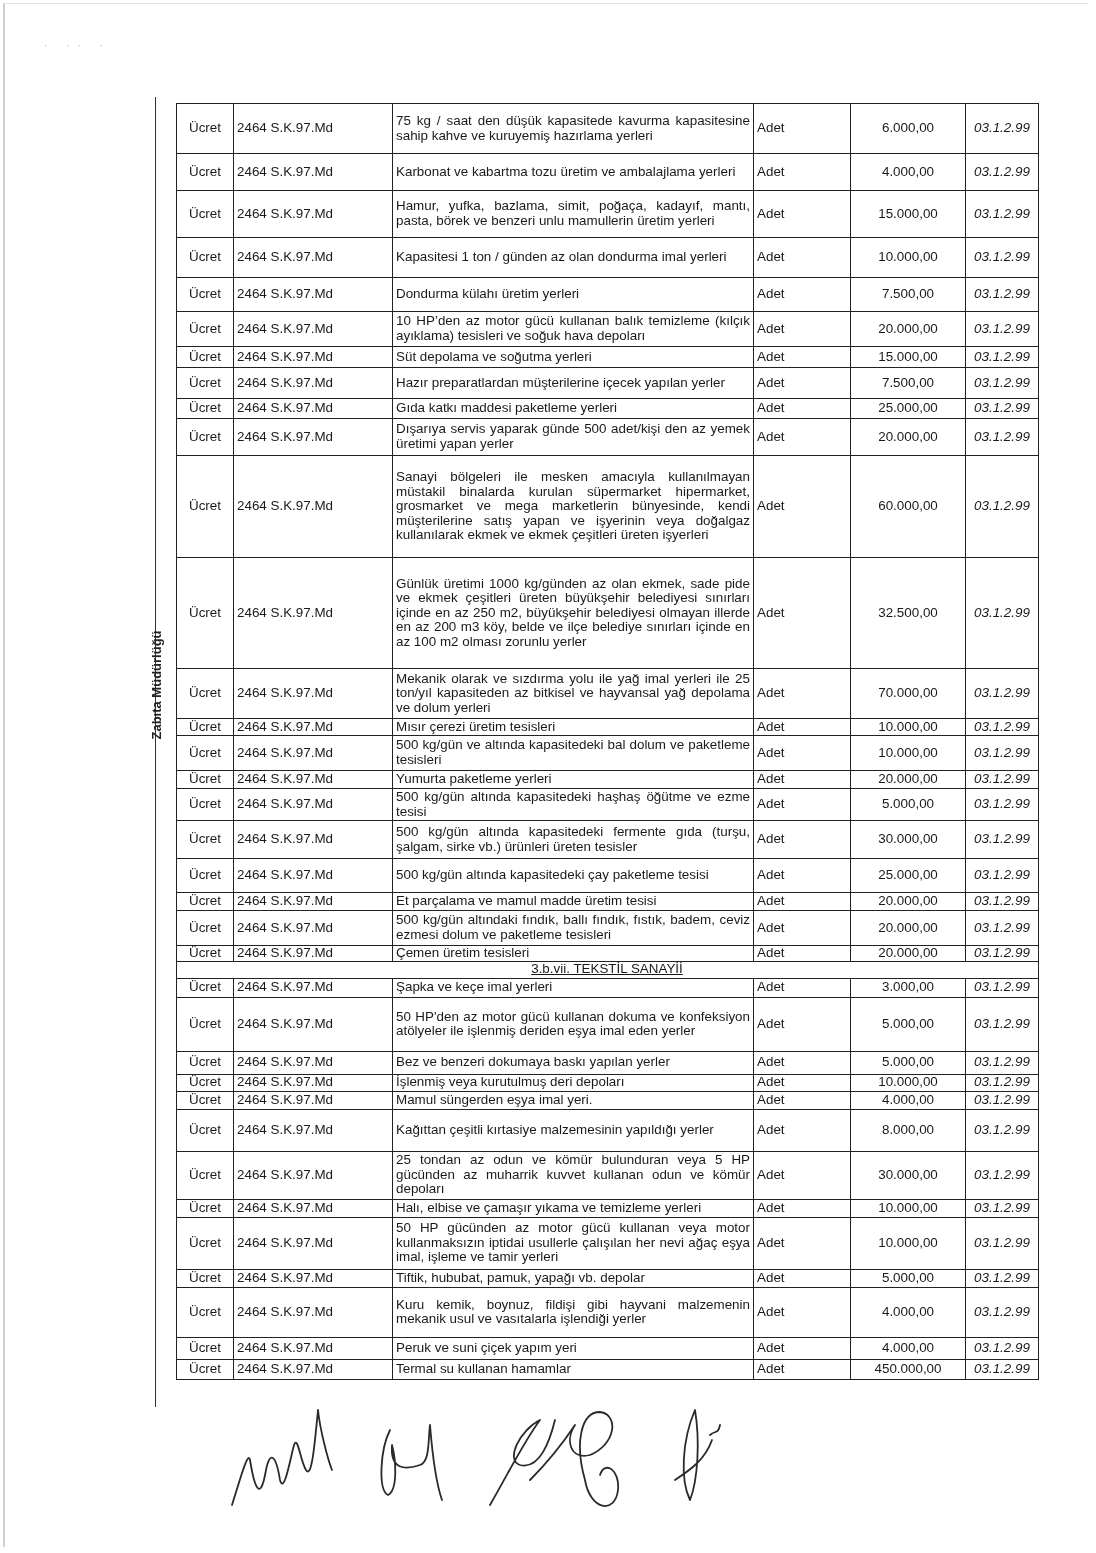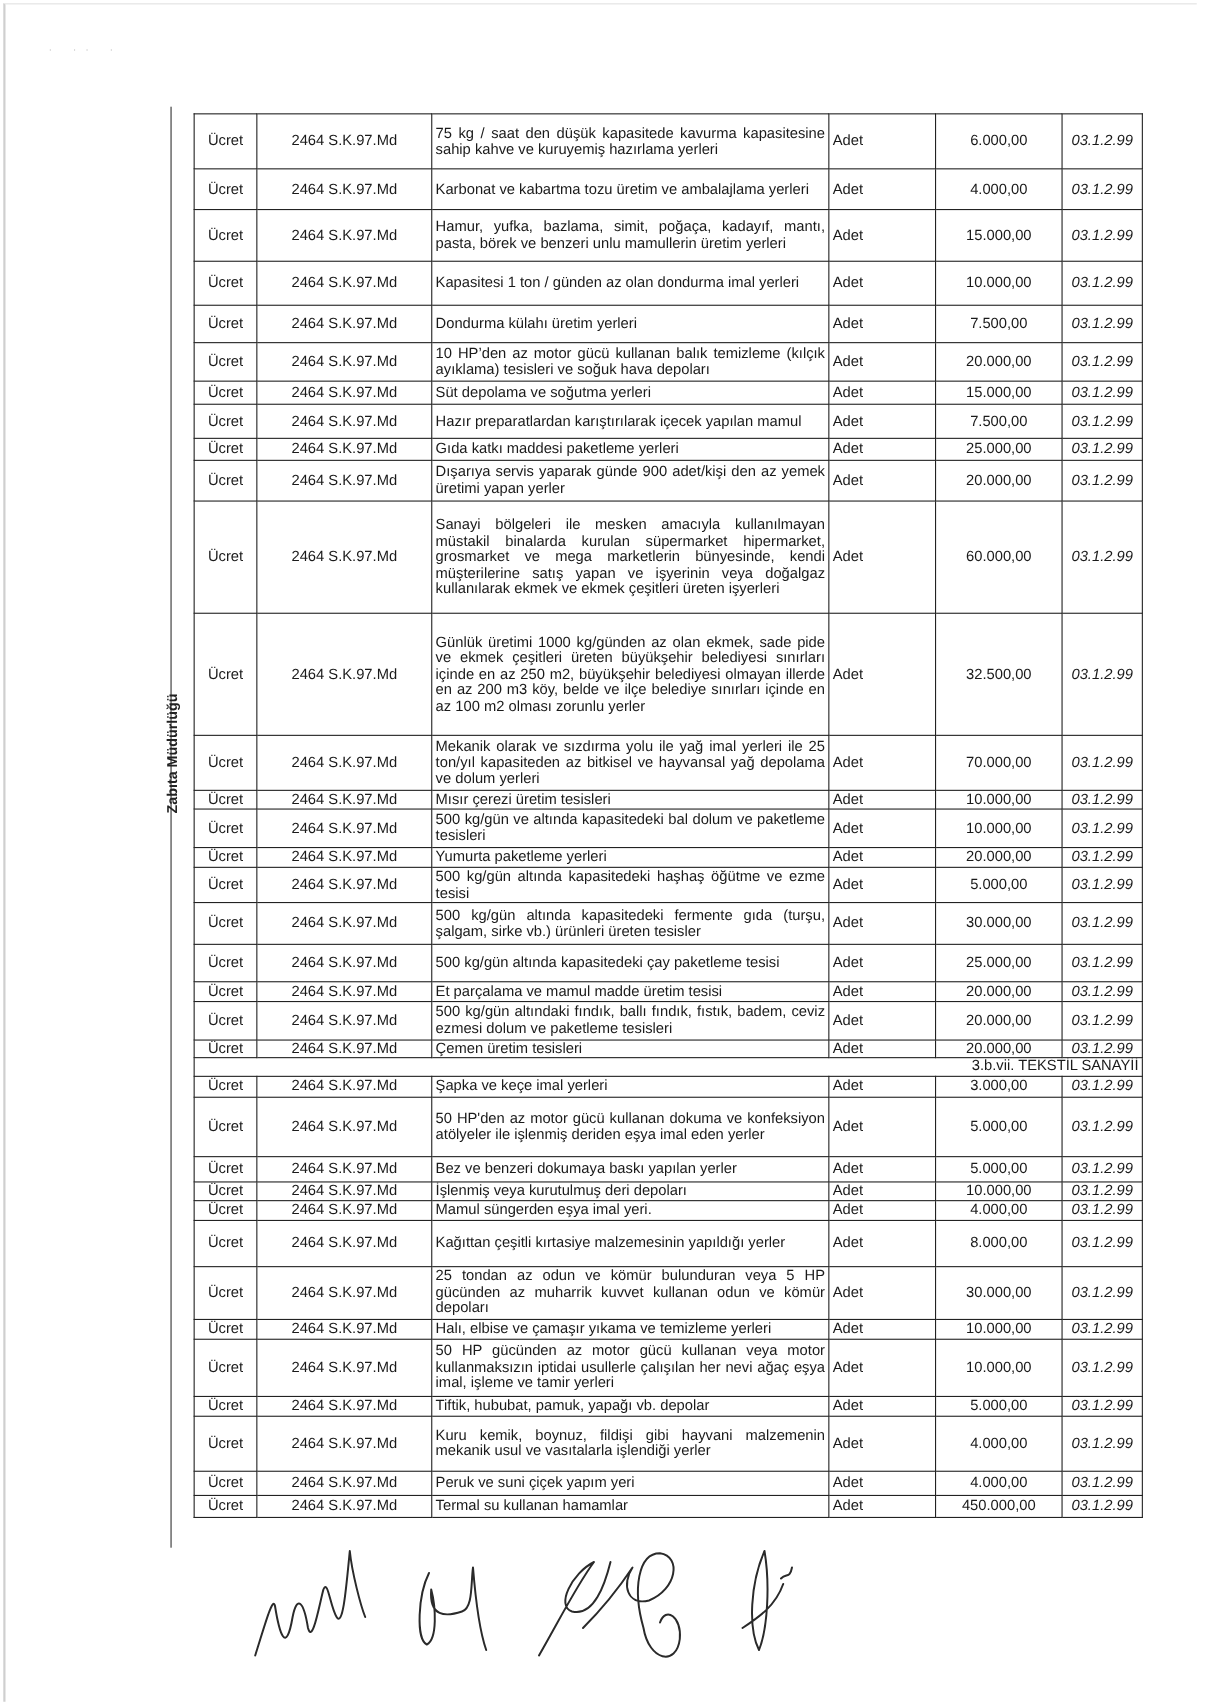--- a/index.html
+++ b/index.html
@@ -29,26 +29,26 @@
   table.fees {
     position: absolute; left: 176px; top: 103px;
     width: 856px; border-collapse: collapse; table-layout: fixed;
     font-size: 13.4px; line-height: 14.6px;
   }
   table.fees td {
     border: 1px solid #222; padding: 0 3px; vertical-align: middle;
     overflow: hidden;
   }
   td.c-type { width: 50px; text-align: center; }
-  td.c-law { width: 152px; text-align: center; }
+  td.c-law { width: 152px; text-align: left; }
   td.c-desc { width: 354px; text-align: justify; padding: 0 3px 0 2px; }
   td.c-unit { width: 90px; text-align: left; }
   td.c-amt { width: 108px; text-align: center; padding-right: 2px; }
   td.c-code { width: 66px; text-align: center; padding: 0 1px; font-style: italic; }
-  tr.section td { text-align: right; padding-left: 2px; }
+  tr.section td { text-align: center; padding-left: 2px; text-decoration: underline; }
   .signatures {
     position: absolute; left: 220px; top: 1400px; width: 640px; height: 140px;
   }
   .signatures svg { width: 100%; height: 100%; }
 </style>
 </head>
 <body>
 
 <div class="page-frame"></div>
 <div class="scan-mark">· ·· ·</div>
@@ -110,37 +110,37 @@
         <td class="c-type">Ücret</td>
         <td class="c-law">2464 S.K.97.Md</td>
         <td class="c-desc">Süt depolama ve soğutma yerleri</td>
         <td class="c-unit">Adet</td>
         <td class="c-amt">15.000,00</td>
         <td class="c-code">03.1.2.99</td>
       </tr>
       <tr style="height: 31px;">
         <td class="c-type">Ücret</td>
         <td class="c-law">2464 S.K.97.Md</td>
-        <td class="c-desc">Hazır preparatlardan karıştırılarak içecek yapılan mamul</td>
+        <td class="c-desc">Hazır preparatlardan müşterilerine içecek yapılan yerler</td>
         <td class="c-unit">Adet</td>
         <td class="c-amt">7.500,00</td>
         <td class="c-code">03.1.2.99</td>
       </tr>
       <tr style="height: 20px;">
         <td class="c-type">Ücret</td>
         <td class="c-law">2464 S.K.97.Md</td>
         <td class="c-desc">Gıda katkı maddesi paketleme yerleri</td>
         <td class="c-unit">Adet</td>
         <td class="c-amt">25.000,00</td>
         <td class="c-code">03.1.2.99</td>
       </tr>
       <tr style="height: 37px;">
         <td class="c-type">Ücret</td>
         <td class="c-law">2464 S.K.97.Md</td>
-        <td class="c-desc">Dışarıya servis yaparak günde 900 adet/kişi den az yemek üretimi yapan yerler</td>
+        <td class="c-desc">Dışarıya servis yaparak günde 500 adet/kişi den az yemek üretimi yapan yerler</td>
         <td class="c-unit">Adet</td>
         <td class="c-amt">20.000,00</td>
         <td class="c-code">03.1.2.99</td>
       </tr>
       <tr style="height: 102px;">
         <td class="c-type">Ücret</td>
         <td class="c-law">2464 S.K.97.Md</td>
         <td class="c-desc">Sanayi bölgeleri ile mesken amacıyla kullanılmayan müstakil binalarda kurulan süpermarket hipermarket, grosmarket ve mega marketlerin bünyesinde, kendi müşterilerine satış yapan ve işyerinin veya doğalgaz kullanılarak ekmek ve ekmek çeşitleri üreten işyerleri</td>
         <td class="c-unit">Adet</td>
         <td class="c-amt">60.000,00</td>

